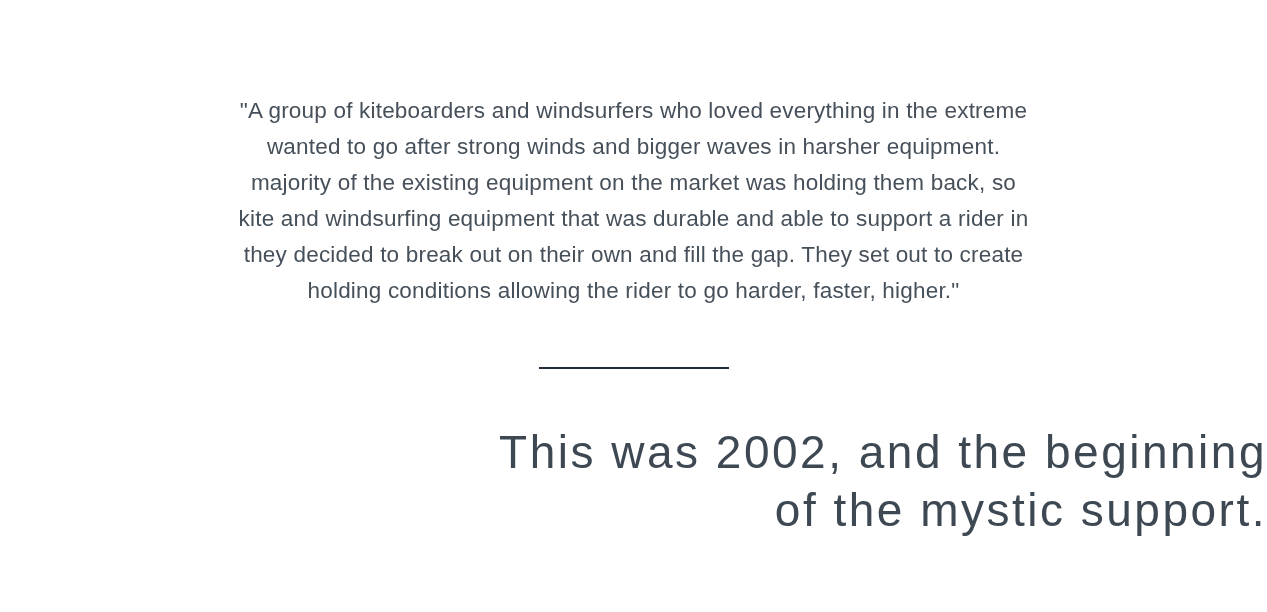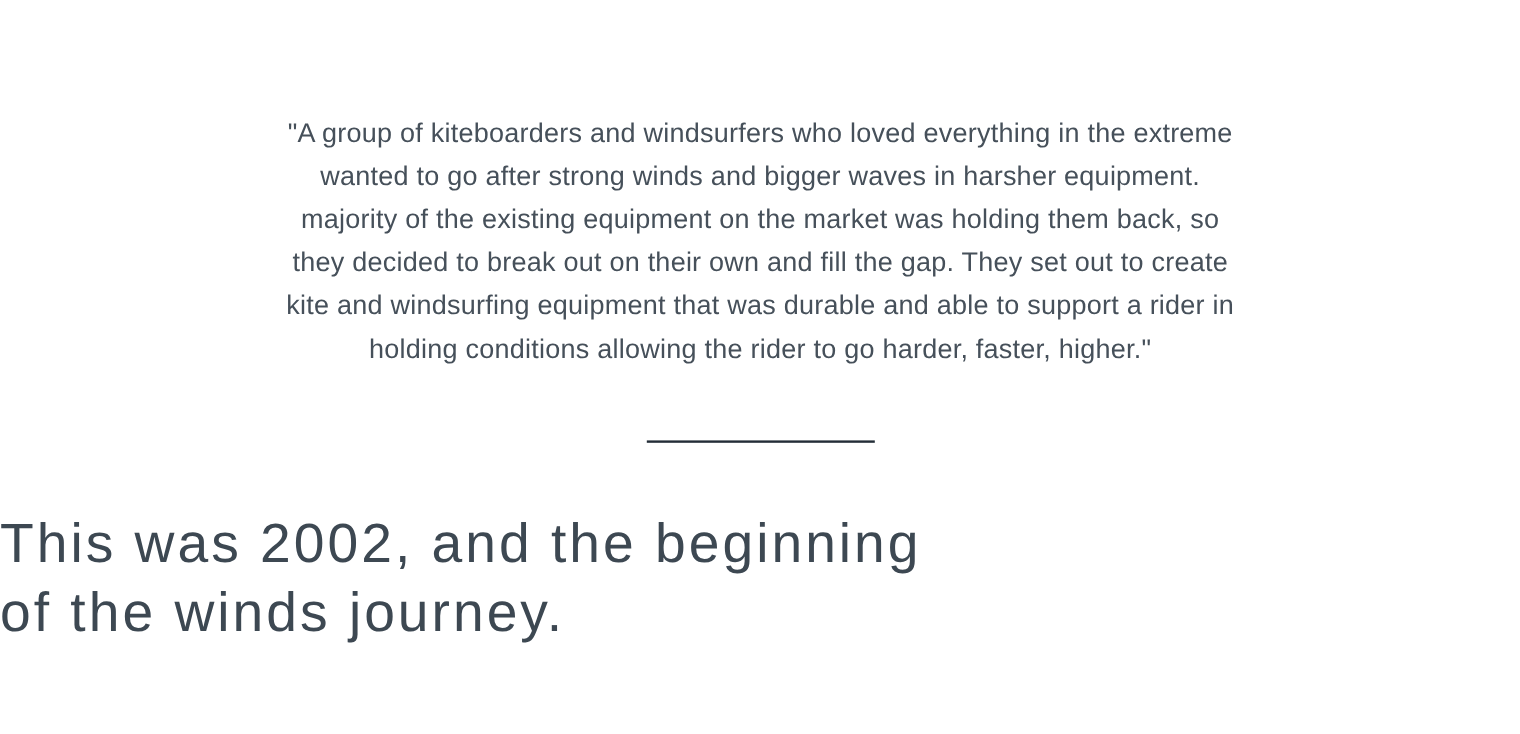--- a/index.html
+++ b/index.html
@@ -33,46 +33,46 @@
   .divider {
     display: block;
     width: 190px;
     height: 0;
     border: none;
     border-top: 2px solid #232d37;
     margin: 58px auto 0 auto;
   }
   .heading {
     margin-top: 54px;
-    text-align: left;
+    text-align: right;
   }
   .heading-line {
     display: block;
     font-size: 46px;
     line-height: 58px;
     font-weight: 300;
     letter-spacing: 2.5px;
     color: #3d4852;
     white-space: nowrap;
   }
 </style>
 </head>
 <body>
 
 <div class="section">
 
   <blockquote class="quote">
     <span class="quote-line">"A group of kiteboarders and windsurfers who loved everything in the extreme</span>
     <span class="quote-line">wanted to go after strong winds and bigger waves in harsher equipment.</span>
     <span class="quote-line">majority of the existing equipment on the market was holding them back, so</span>
+    <span class="quote-line">kite and windsurfing equipment that was durable and able to support a rider in</span>
     <span class="quote-line">they decided to break out on their own and fill the gap. They set out to create</span>
-    <span class="quote-line">kite and windsurfing equipment that was durable and able to support a rider in</span>
     <span class="quote-line">holding conditions allowing the rider to go harder, faster, higher."</span>
   </blockquote>
 
   <hr class="divider">
 
   <h1 class="heading">
     <span class="heading-line">This was 2002, and the beginning</span>
-    <span class="heading-line">of the winds journey.</span>
+    <span class="heading-line">of the mystic support.</span>
   </h1>
 
 </div>
 
 </body></html>

